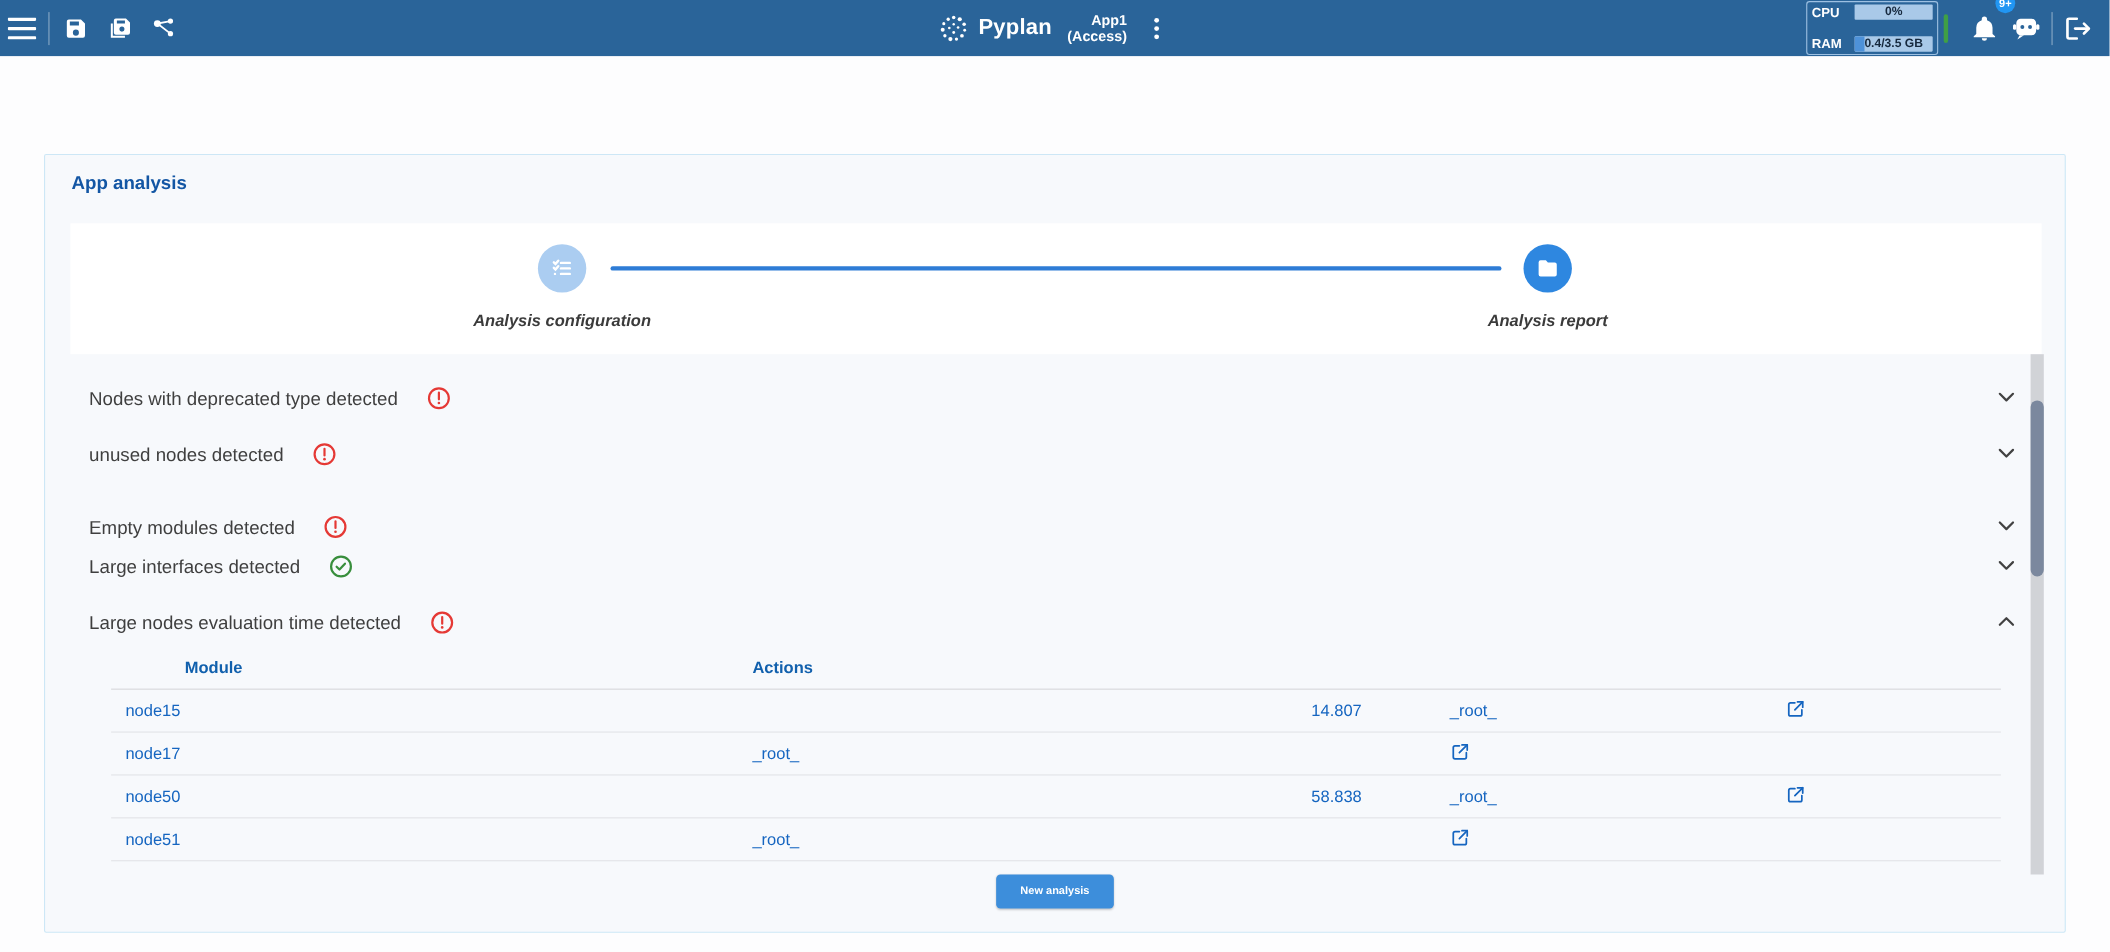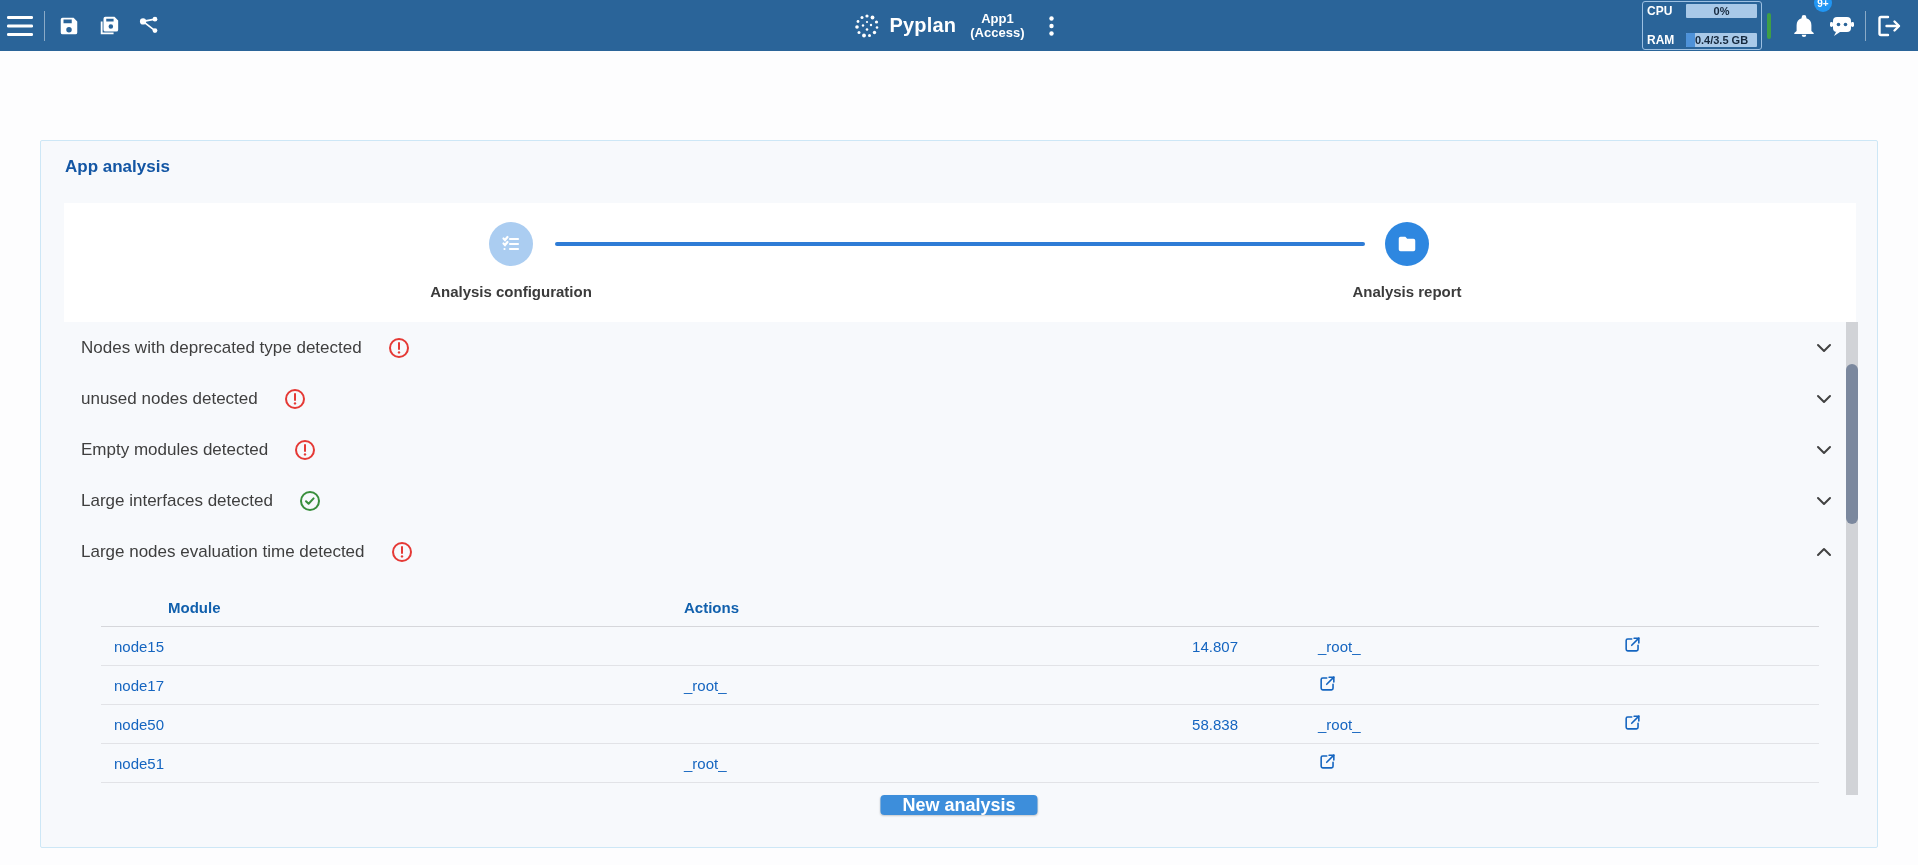--- a/index.html
+++ b/index.html
@@ -9,21 +9,21 @@
 
   
   .topbar { position:absolute; left:0; top:0; width:1918px; height:51px; background:#2a6499; display:flex; align-items:center; }
   .tb-left { position:absolute; left:0; top:0; height:51px; display:flex; align-items:center; }
   .icon-btn { display:flex; align-items:center; justify-content:center; width:40px; height:51px; cursor:pointer; }
   .tb-divider { width:1px; height:30px; background:rgba(255,255,255,.45); margin:0 4px; }
   .tb-center { position:absolute; left:0; top:0; width:1918px; height:51px; display:flex; align-items:center; justify-content:center; gap:14px; pointer-events:none; }
   .tb-center > * { pointer-events:auto; }
   .brand-wrap { display:flex; align-items:center; gap:10px; }
   .brand-text { color:#fff; font-size:20px; font-weight:700; letter-spacing:.2px; }
-  .app-label { color:#fff; font-size:13px; font-weight:700; text-align:center; line-height:14px; }
+  .app-label { color:#fff; font-size:13px; font-weight:700; text-align:right; line-height:14px; }
   .tb-right { position:absolute; right:0; top:0; height:51px; display:flex; align-items:center; padding-right:10px; }
 
   .cpu-box { width:120px; border:1px solid #9dc0e2; border-radius:3px; padding:2px 4px; display:flex; flex-direction:column; gap:15px;justify-content:flex-end; }
   .cpu-row { display:flex; align-items:center; gap:5px; }
   .cpu-label { color:#fff; font-weight:700; font-size:12px; width:34px; }
   .meter { position:relative; flex:1; height:14px; background:#a9c9e8; border-radius:1px; overflow:hidden; }
   .meter-fill { position:absolute; left:0; top:0; bottom:0; background:#4e92d9; }
   .meter-text { position:absolute; inset:0; display:flex; align-items:center; justify-content:center; font-size:11px; font-weight:700; color:#16293e; }
   .green-bar { width:4px; height:26px; background:#3f9f46; border-radius:2px; margin-left:5px; }
 
@@ -34,44 +34,44 @@
   
   .card { position:absolute; left:40px; top:124px; width:1838px; height:708px; background:#f7f9fc; border:1px solid #cde7f6; border-radius:2px;margin-top:16px; }
   .card-title { position:absolute; left:24px; top:16px; font-size:17px; font-weight:700; color:#1356a4; }
 
   
   .stepper { position:absolute; left:23px; top:62px; width:1792px; height:119px; background:#ffffff; }
   .step-circle { position:absolute; width:44px; height:44px; border-radius:50%; display:flex; align-items:center; justify-content:center; top:19px; }
   .step-circle.light { background:#abcdf1; }
   .step-circle.active { background:#2e87e0; }
   .step-line { position:absolute; left:491px; top:39px; width:810px; height:4px; background:#2e7cd6; border-radius:2px; }
-  .step-label { position:absolute; top:80px; width:260px; text-align:center; font-size:15px; font-weight:700; color:#3b3b3b; }
-
-  
-  .acc-item { position:absolute; left:23px; width:1780px; height:51px; display:flex; align-items:center; padding:0 8px 0 17px; cursor:pointer; }
+  .step-label { position:absolute; top:80px; width:260px; text-align:center; font-size:15px; font-weight:700; color:#3b3b3b;font-style:italic; }
+
+  
+  .acc-item { position:absolute; left:23px; width:1780px; height:51px; display:flex; align-items:flex-end; padding:0 8px 0 17px; cursor:pointer; }
   .acc-label { font-size:17px; color:#3f3f3f; }
   .acc-status { margin-left:26px; display:flex; align-items:center; }
   .acc-spacer { flex:1; }
 
   
   .nodes-table { position:absolute; left:60px; top:448px; width:1718px; }
   .t-row { display:grid; grid-template-columns:516px 634px 305px 263px; align-items:center; }
   .t-head { height:38px; border-bottom:1px solid #d6d7db; }
   .t-body-row { height:39px; border-bottom:1px solid #e2e3e7; }
   .th { font-size:15px; font-weight:700; color:#1160ad; }
   .td { font-size:15px; color:#1565c0; }
   .c-title { padding-left:13px; }
   .c-eval-h { padding-left:13px; }
   .c-eval { text-align:right; padding-right:13px; }
   .c-module { padding-left:67px; }
   .c-actions { padding-left:67px; }
   .ext-link { display:inline-flex; cursor:pointer; }
 
   
-  .new-analysis { position:absolute; left:50%; transform:translateX(-50%); top:654px; background:#3d8edb; color:#fff; border:none; border-radius:4px; height:20px; padding:0 22px; font-size:18px; font-weight:700; font-family:"Liberation Sans", sans-serif; cursor:pointer; box-shadow:0 1px 2px rgba(0,0,0,.2); }
+  .new-analysis { position:absolute; left:50%; transform:translateX(-50%); top:654px; background:#3d8edb; color:#fff; border:none; border-radius:4px; height:31px; padding:0 22px; font-size:10px; font-weight:700; font-family:"Liberation Sans", sans-serif; cursor:pointer; box-shadow:0 1px 2px rgba(0,0,0,.2); }
 
   
   .scroll-track { position:absolute; left:1805px; top:181px; width:12px; height:473px; background:#d1d3d7; }
   .scroll-thumb { position:absolute; left:0; top:42px; width:12px; height:160px; background:#7b889e; border-radius:6px; cursor:grab; }
 
   svg { display:block; }
 </style>
 </head>
 <body>
 
@@ -266,21 +266,21 @@
           </svg>
       </span>
       <span class="acc-spacer"></span>
       <span>
         <svg width="24" height="24" viewBox="0 0 24 24" fill="none" stroke="#424242" stroke-width="2" stroke-linecap="round" stroke-linejoin="round">
             <polyline points="6 9 12 15 18 9"></polyline>
           </svg>
       </span>
     </div>
 
-    <div class="acc-item" style="top:283px">
+    <div class="acc-item" style="top:298px">
       <span class="acc-label">Empty modules detected</span>
       <span class="acc-status">
         <svg width="22" height="22" viewBox="0 0 22 22" fill="none">
             <circle cx="11" cy="11" r="9" stroke="#e53935" stroke-width="2"></circle>
             <path d="M11 6v6" stroke="#e53935" stroke-width="2" stroke-linecap="round"></path>
             <circle cx="11" cy="15.4" r="1.2" fill="#e53935"></circle>
           </svg>
       </span>
       <span class="acc-spacer"></span>
       <span>

